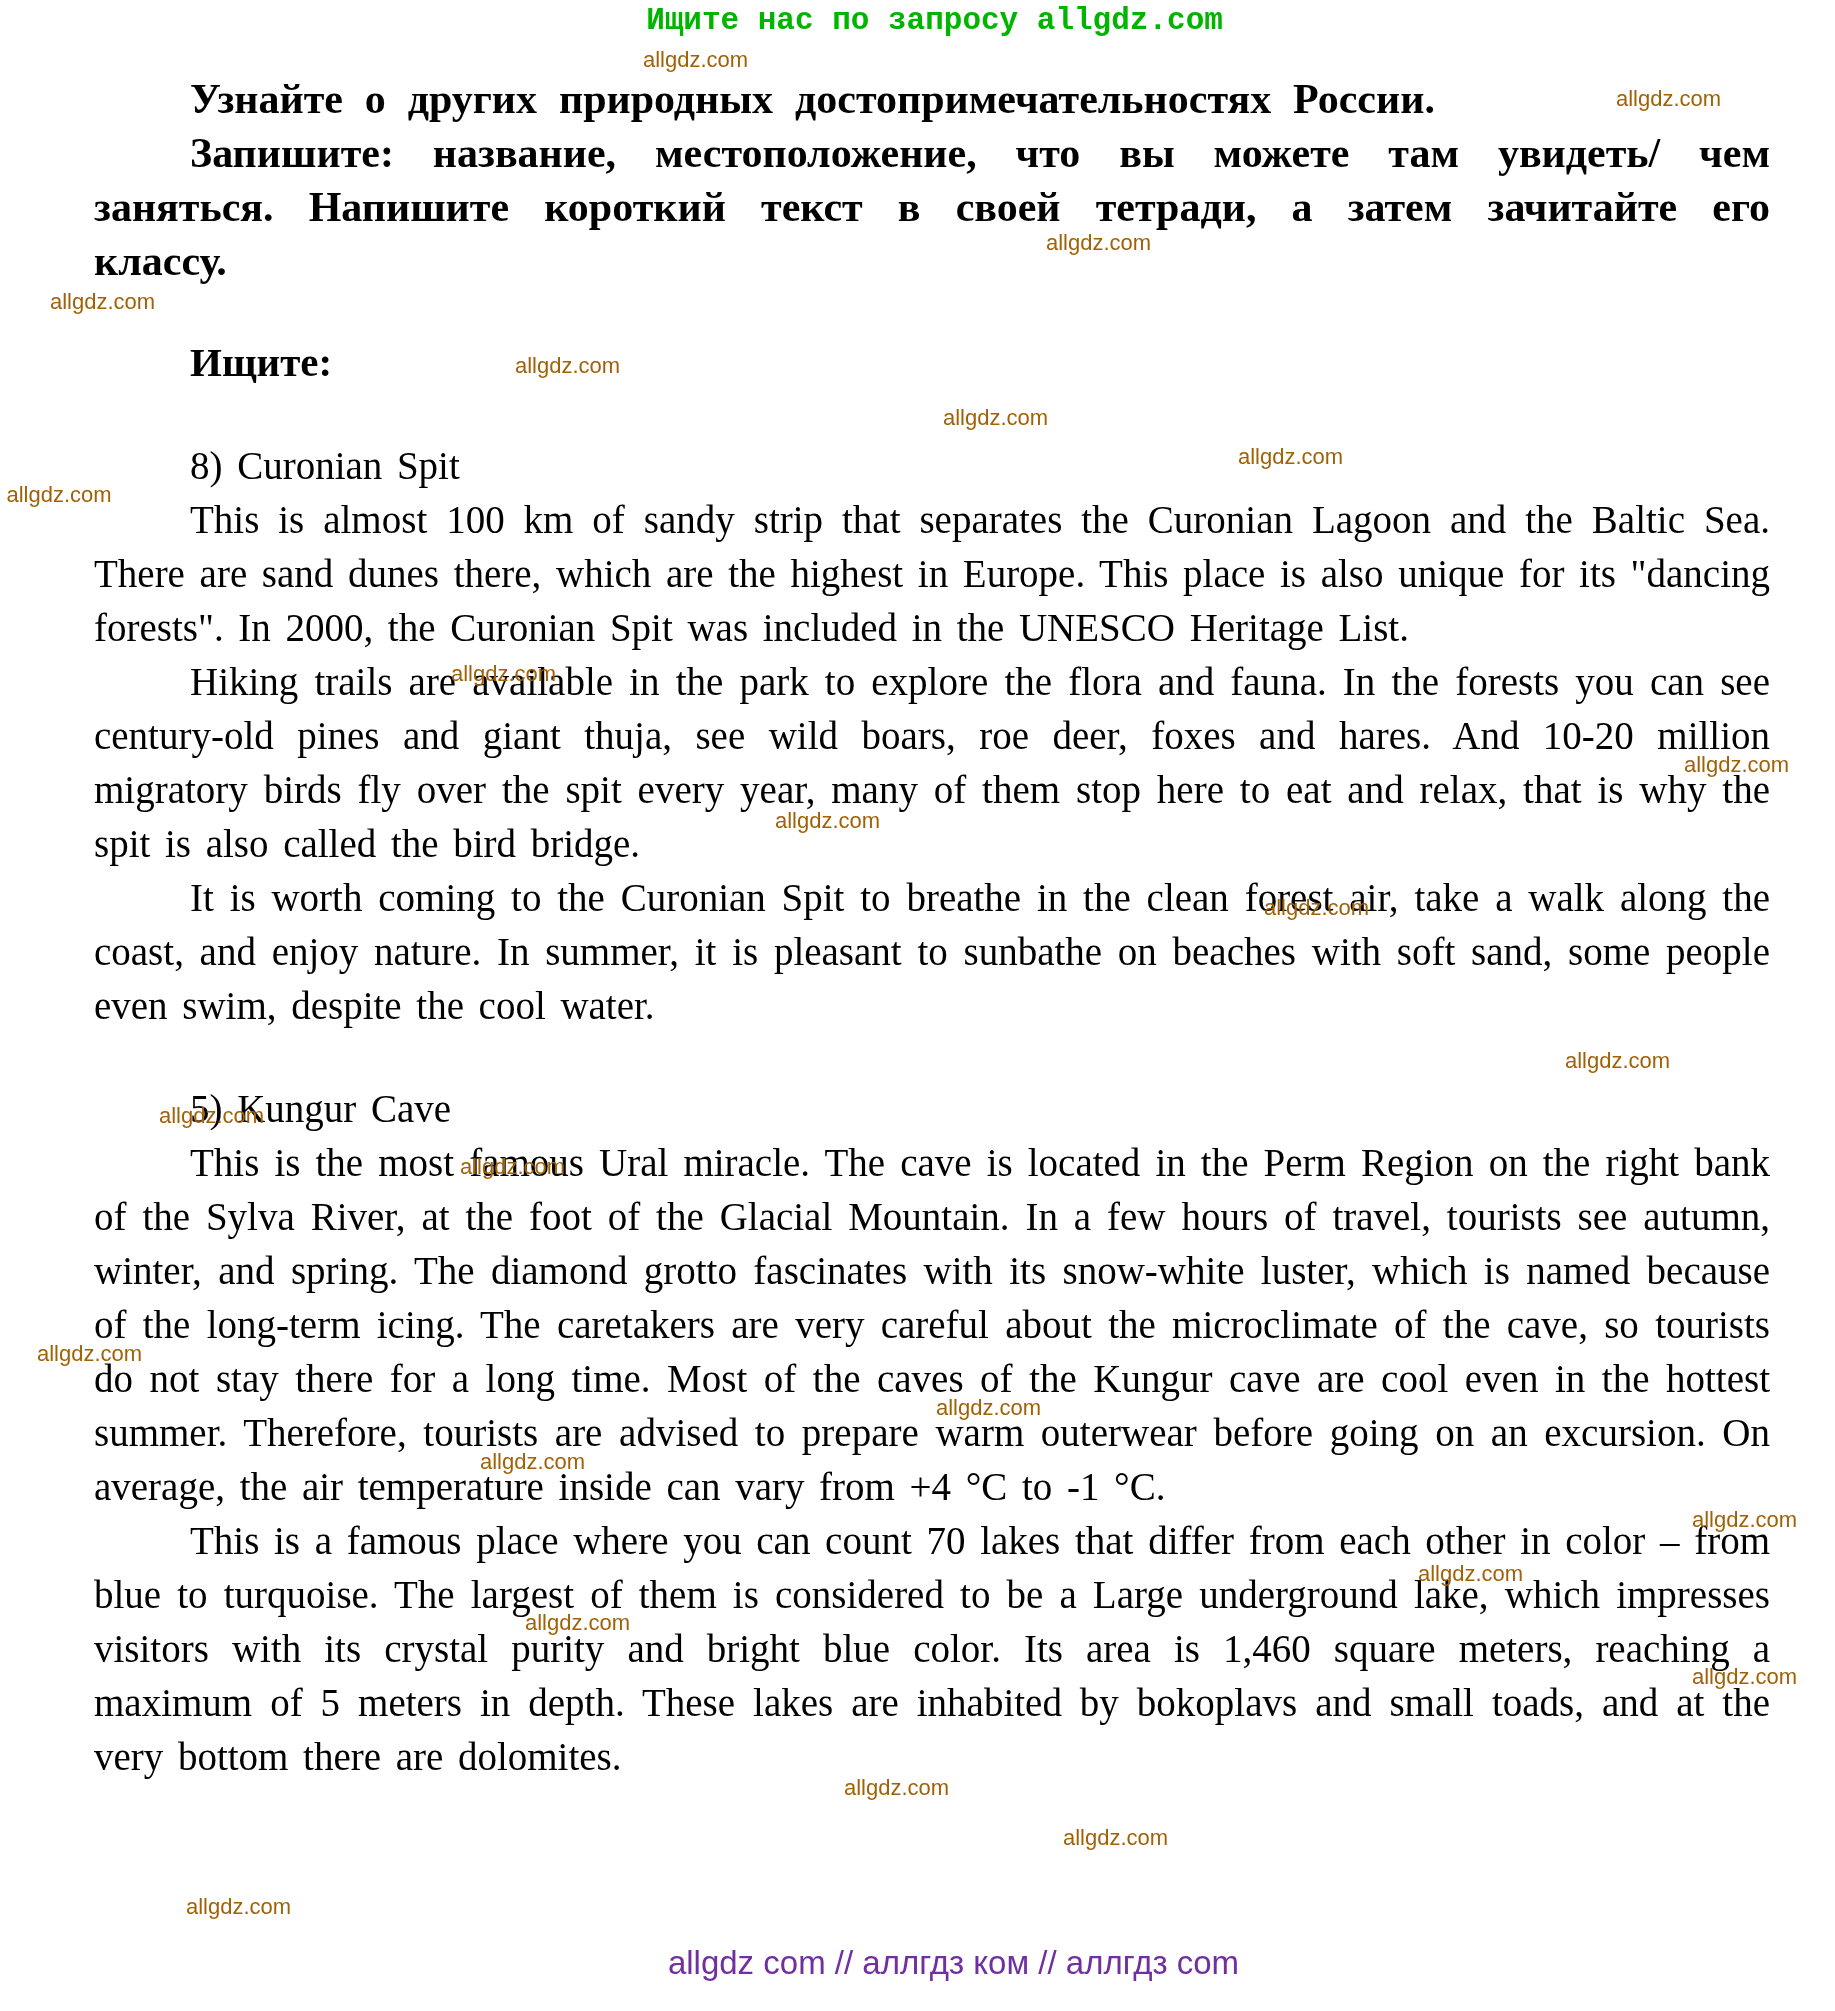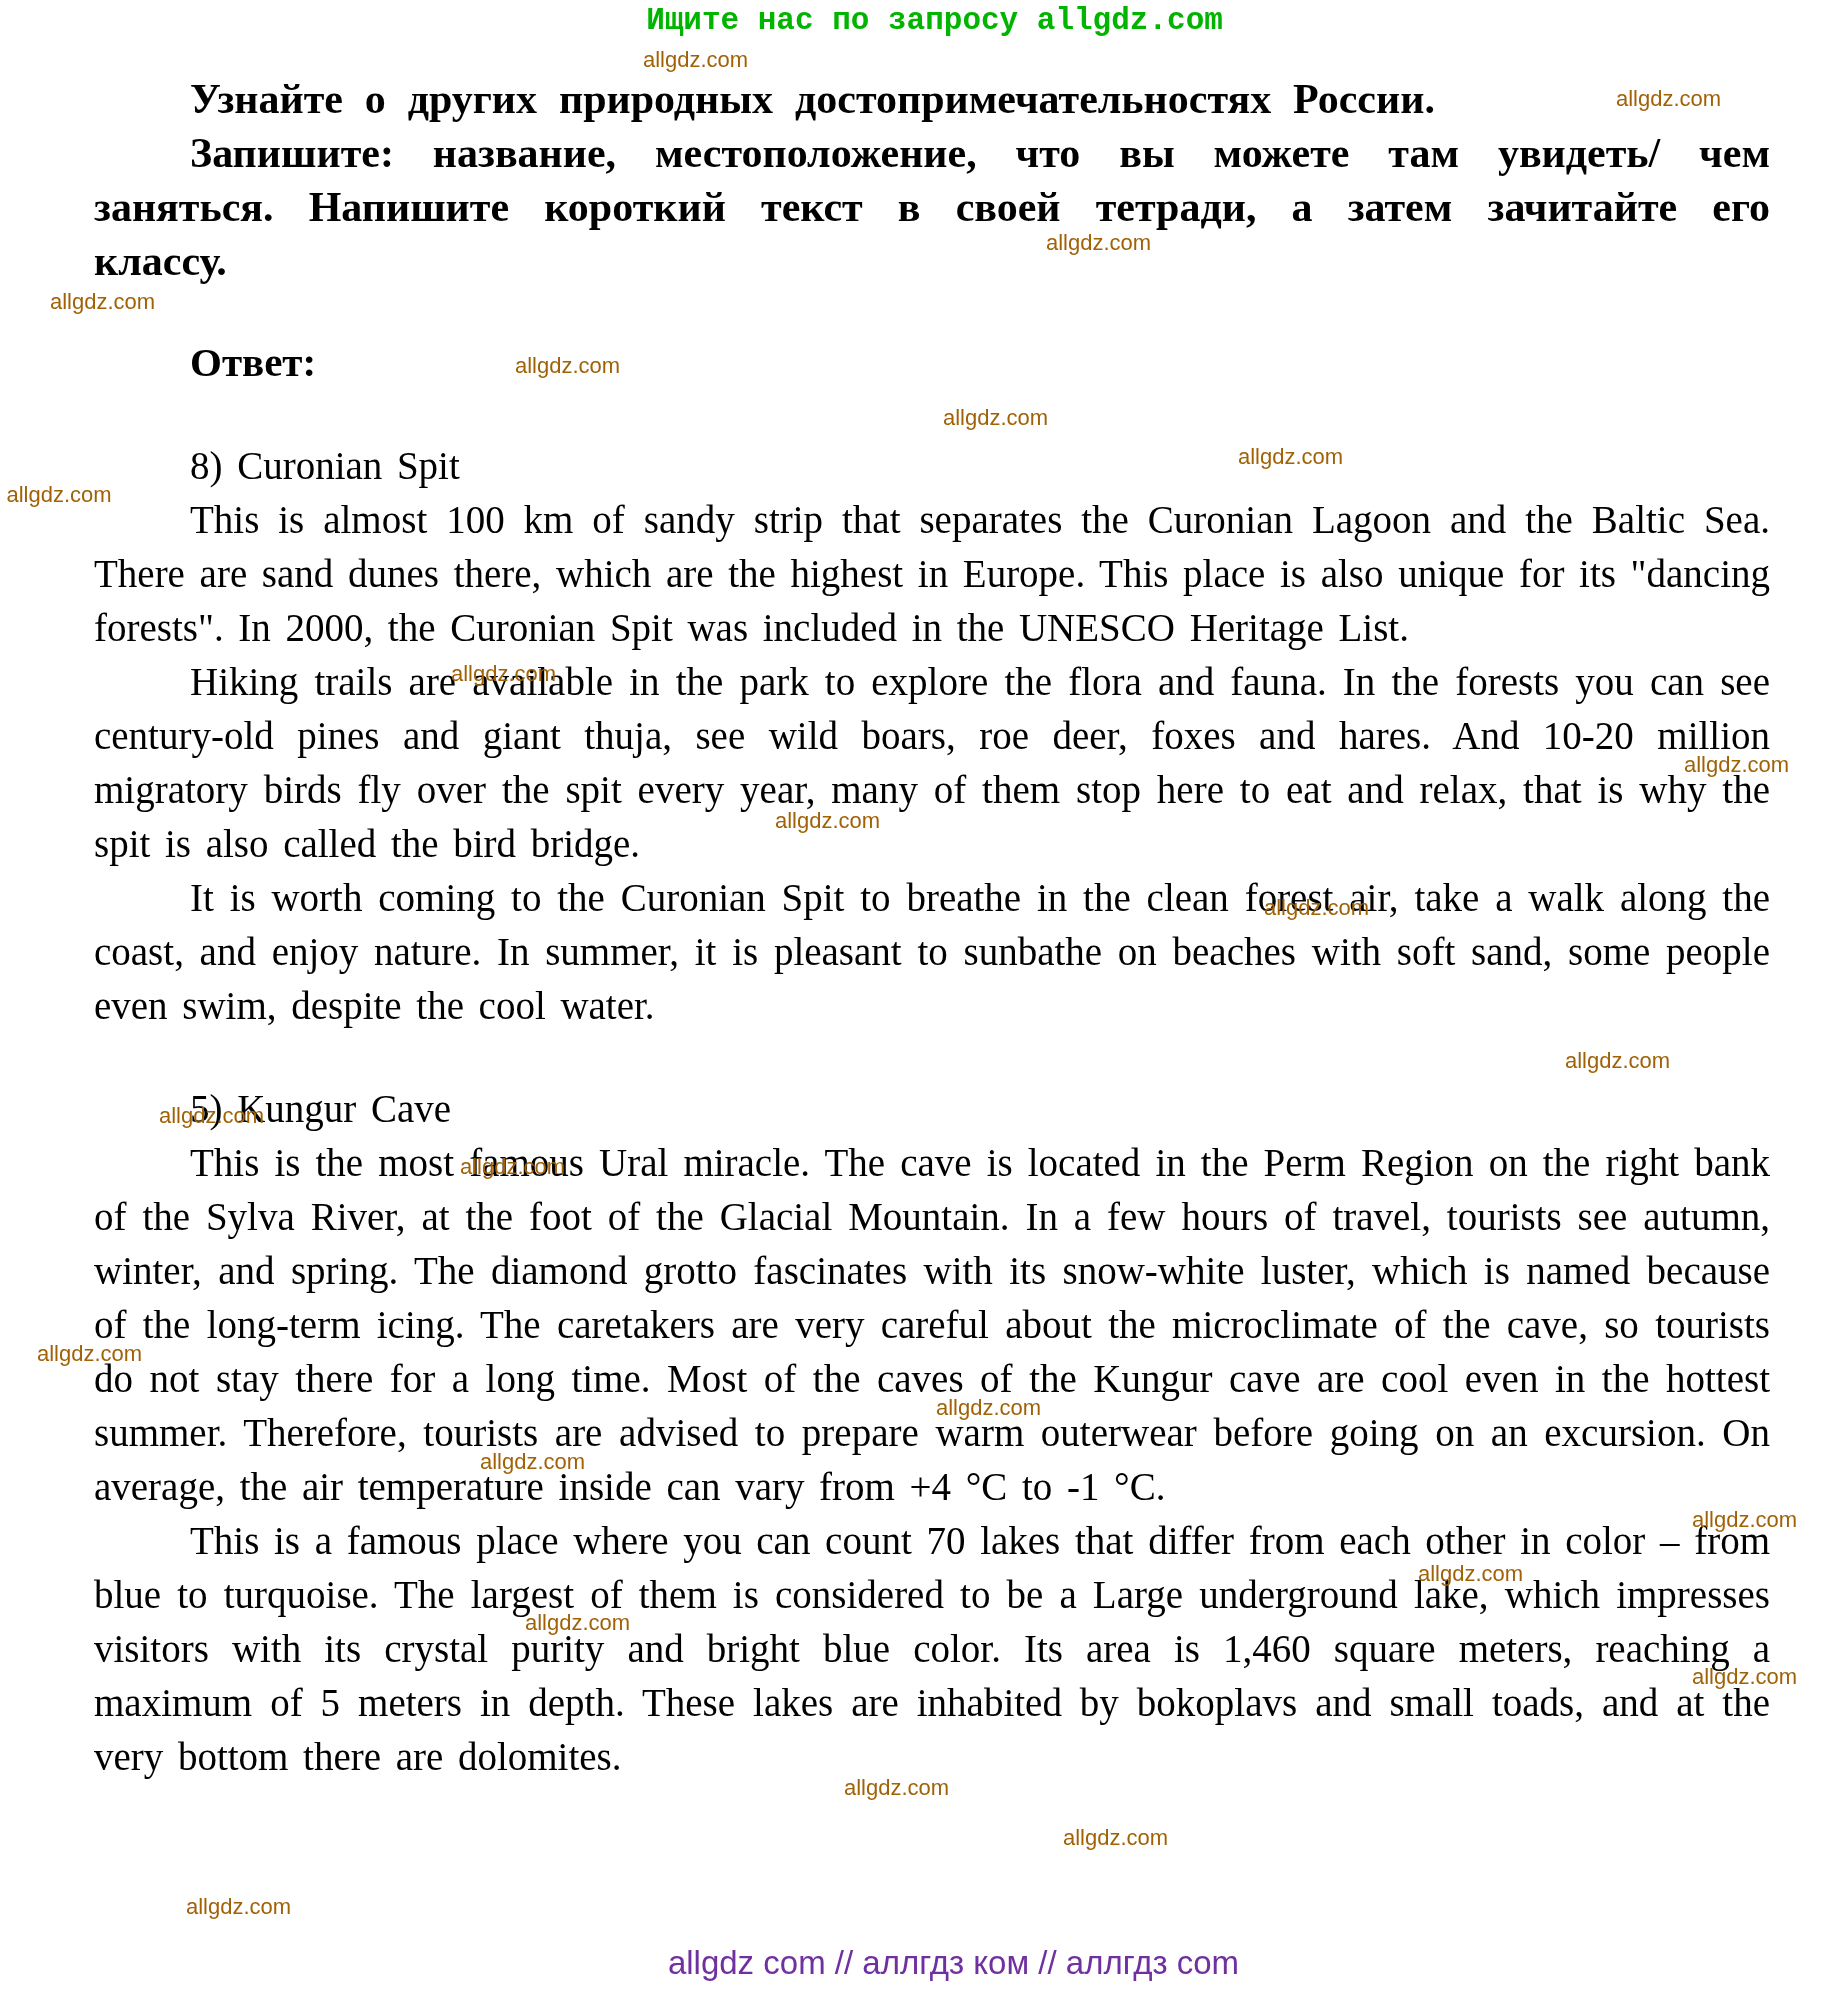--- a/index.html
+++ b/index.html
@@ -85,21 +85,21 @@
 </head>
 <body>
 
 <div class="page">
 
   <div class="top-banner">Ищите нас по запросу allgdz.com</div>
 
   <div class="content">
     <p class="heading">Узнайте о других природных достопримечательностях России.</p>
     <p class="heading">Запишите: название, местоположение, что вы можете там увидеть/ чем заняться. Напишите короткий текст в своей тетради, а затем зачитайте его классу.</p>
-    <p class="heading answer-label">Ответ:</p>
+    <p class="heading answer-label">Ищите:</p>
 
     <p class="section-title">8) Curonian Spit</p>
     <p>This is almost 100 km of sandy strip that separates the Curonian Lagoon and the Baltic Sea. There are sand dunes there, which are the highest in Europe. This place is also unique for its "dancing forests". In 2000, the Curonian Spit was included in the UNESCO Heritage List.</p>
     <p>Hiking trails are available in the park to explore the flora and fauna. In the forests you can see century-old pines and giant thuja, see wild boars, roe deer, foxes and hares. And 10-20 million migratory birds fly over the spit every year, many of them stop here to eat and relax, that is why the spit is also called the bird bridge.</p>
     <p>It is worth coming to the Curonian Spit to breathe in the clean forest air, take a walk along the coast, and enjoy nature. In summer, it is pleasant to sunbathe on beaches with soft sand, some people even swim, despite the cool water.</p>
 
     <p class="section-title second">5) Kungur Cave</p>
     <p>This is the most famous Ural miracle. The cave is located in the Perm Region on the right bank of the Sylva River, at the foot of the Glacial Mountain. In a few hours of travel, tourists see autumn, winter, and spring. The diamond grotto fascinates with its snow-white luster, which is named because of the long-term icing. The caretakers are very careful about the microclimate of the cave, so tourists do not stay there for a long time. Most of the caves of the Kungur cave are cool even in the hottest summer. Therefore, tourists are advised to prepare warm outerwear before going on an excursion. On average, the air temperature inside can vary from +4 °C to -1 °C.</p>
     <p>This is a famous place where you can count 70 lakes that differ from each other in color – from blue to turquoise. The largest of them is considered to be a Large underground lake, which impresses visitors with its crystal purity and bright blue color. Its area is 1,460 square meters, reaching a maximum of 5 meters in depth. These lakes are inhabited by bokoplavs and small toads, and at the very bottom there are dolomites.</p>
   </div>

